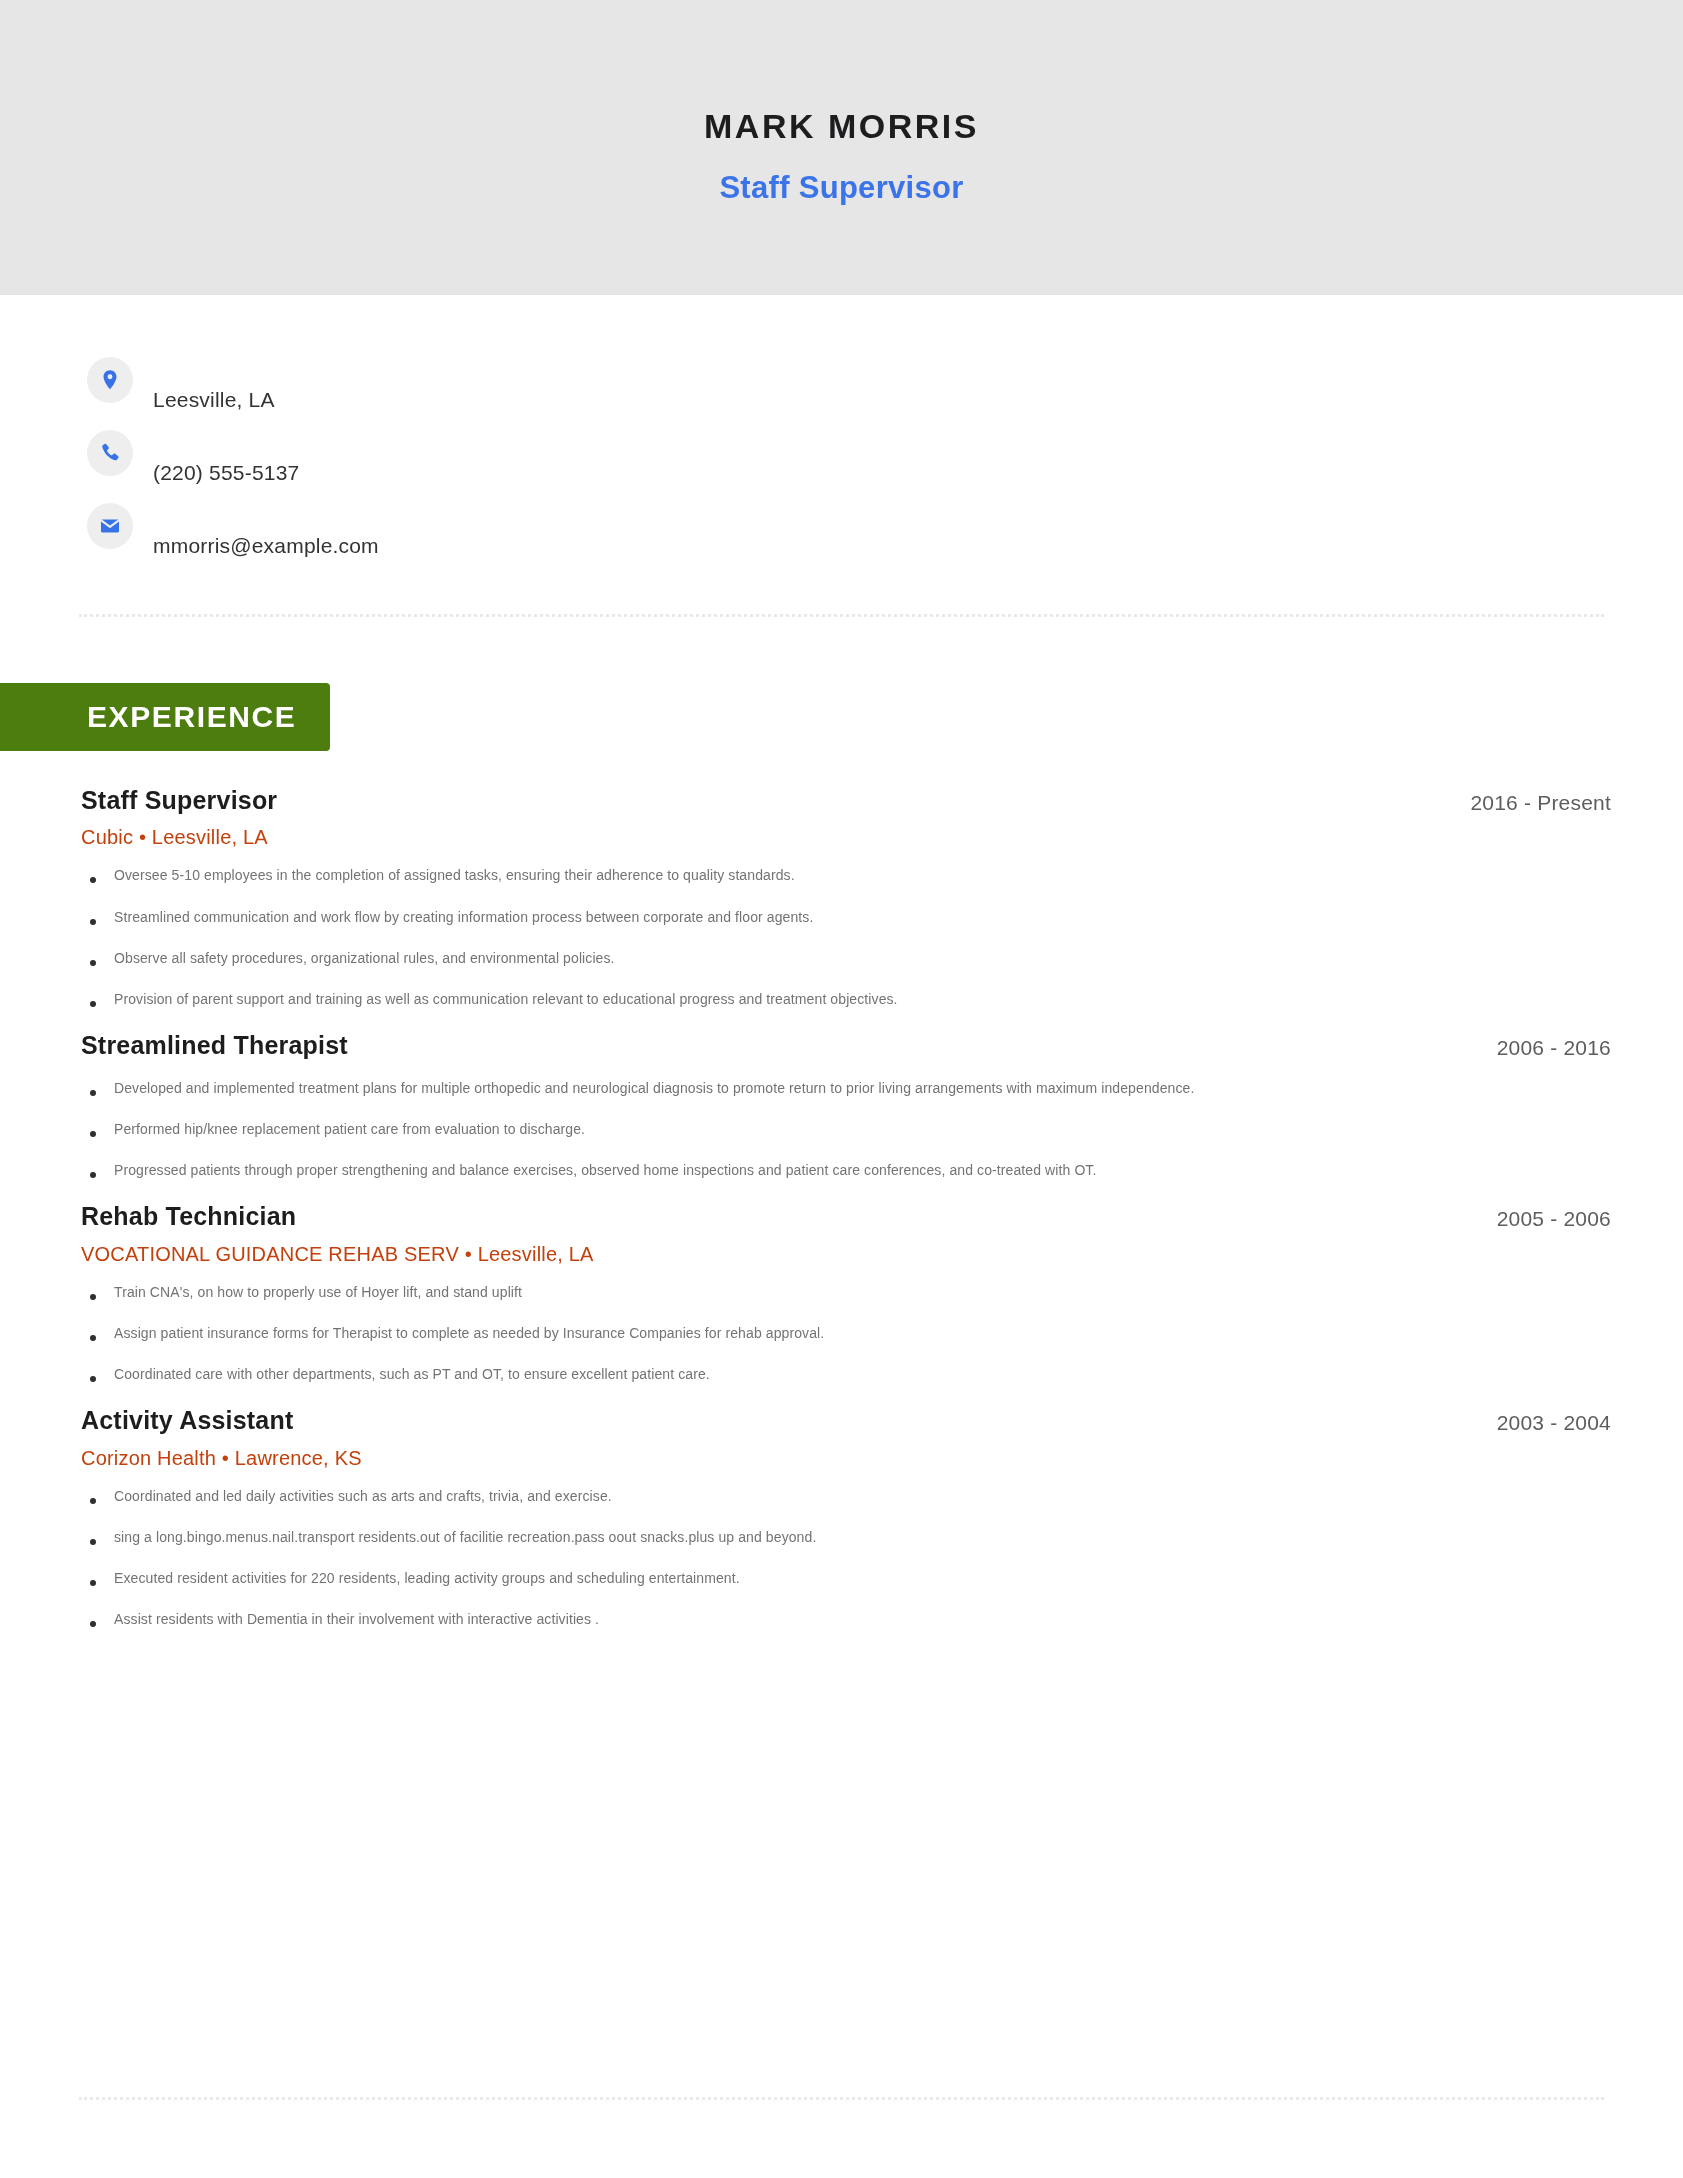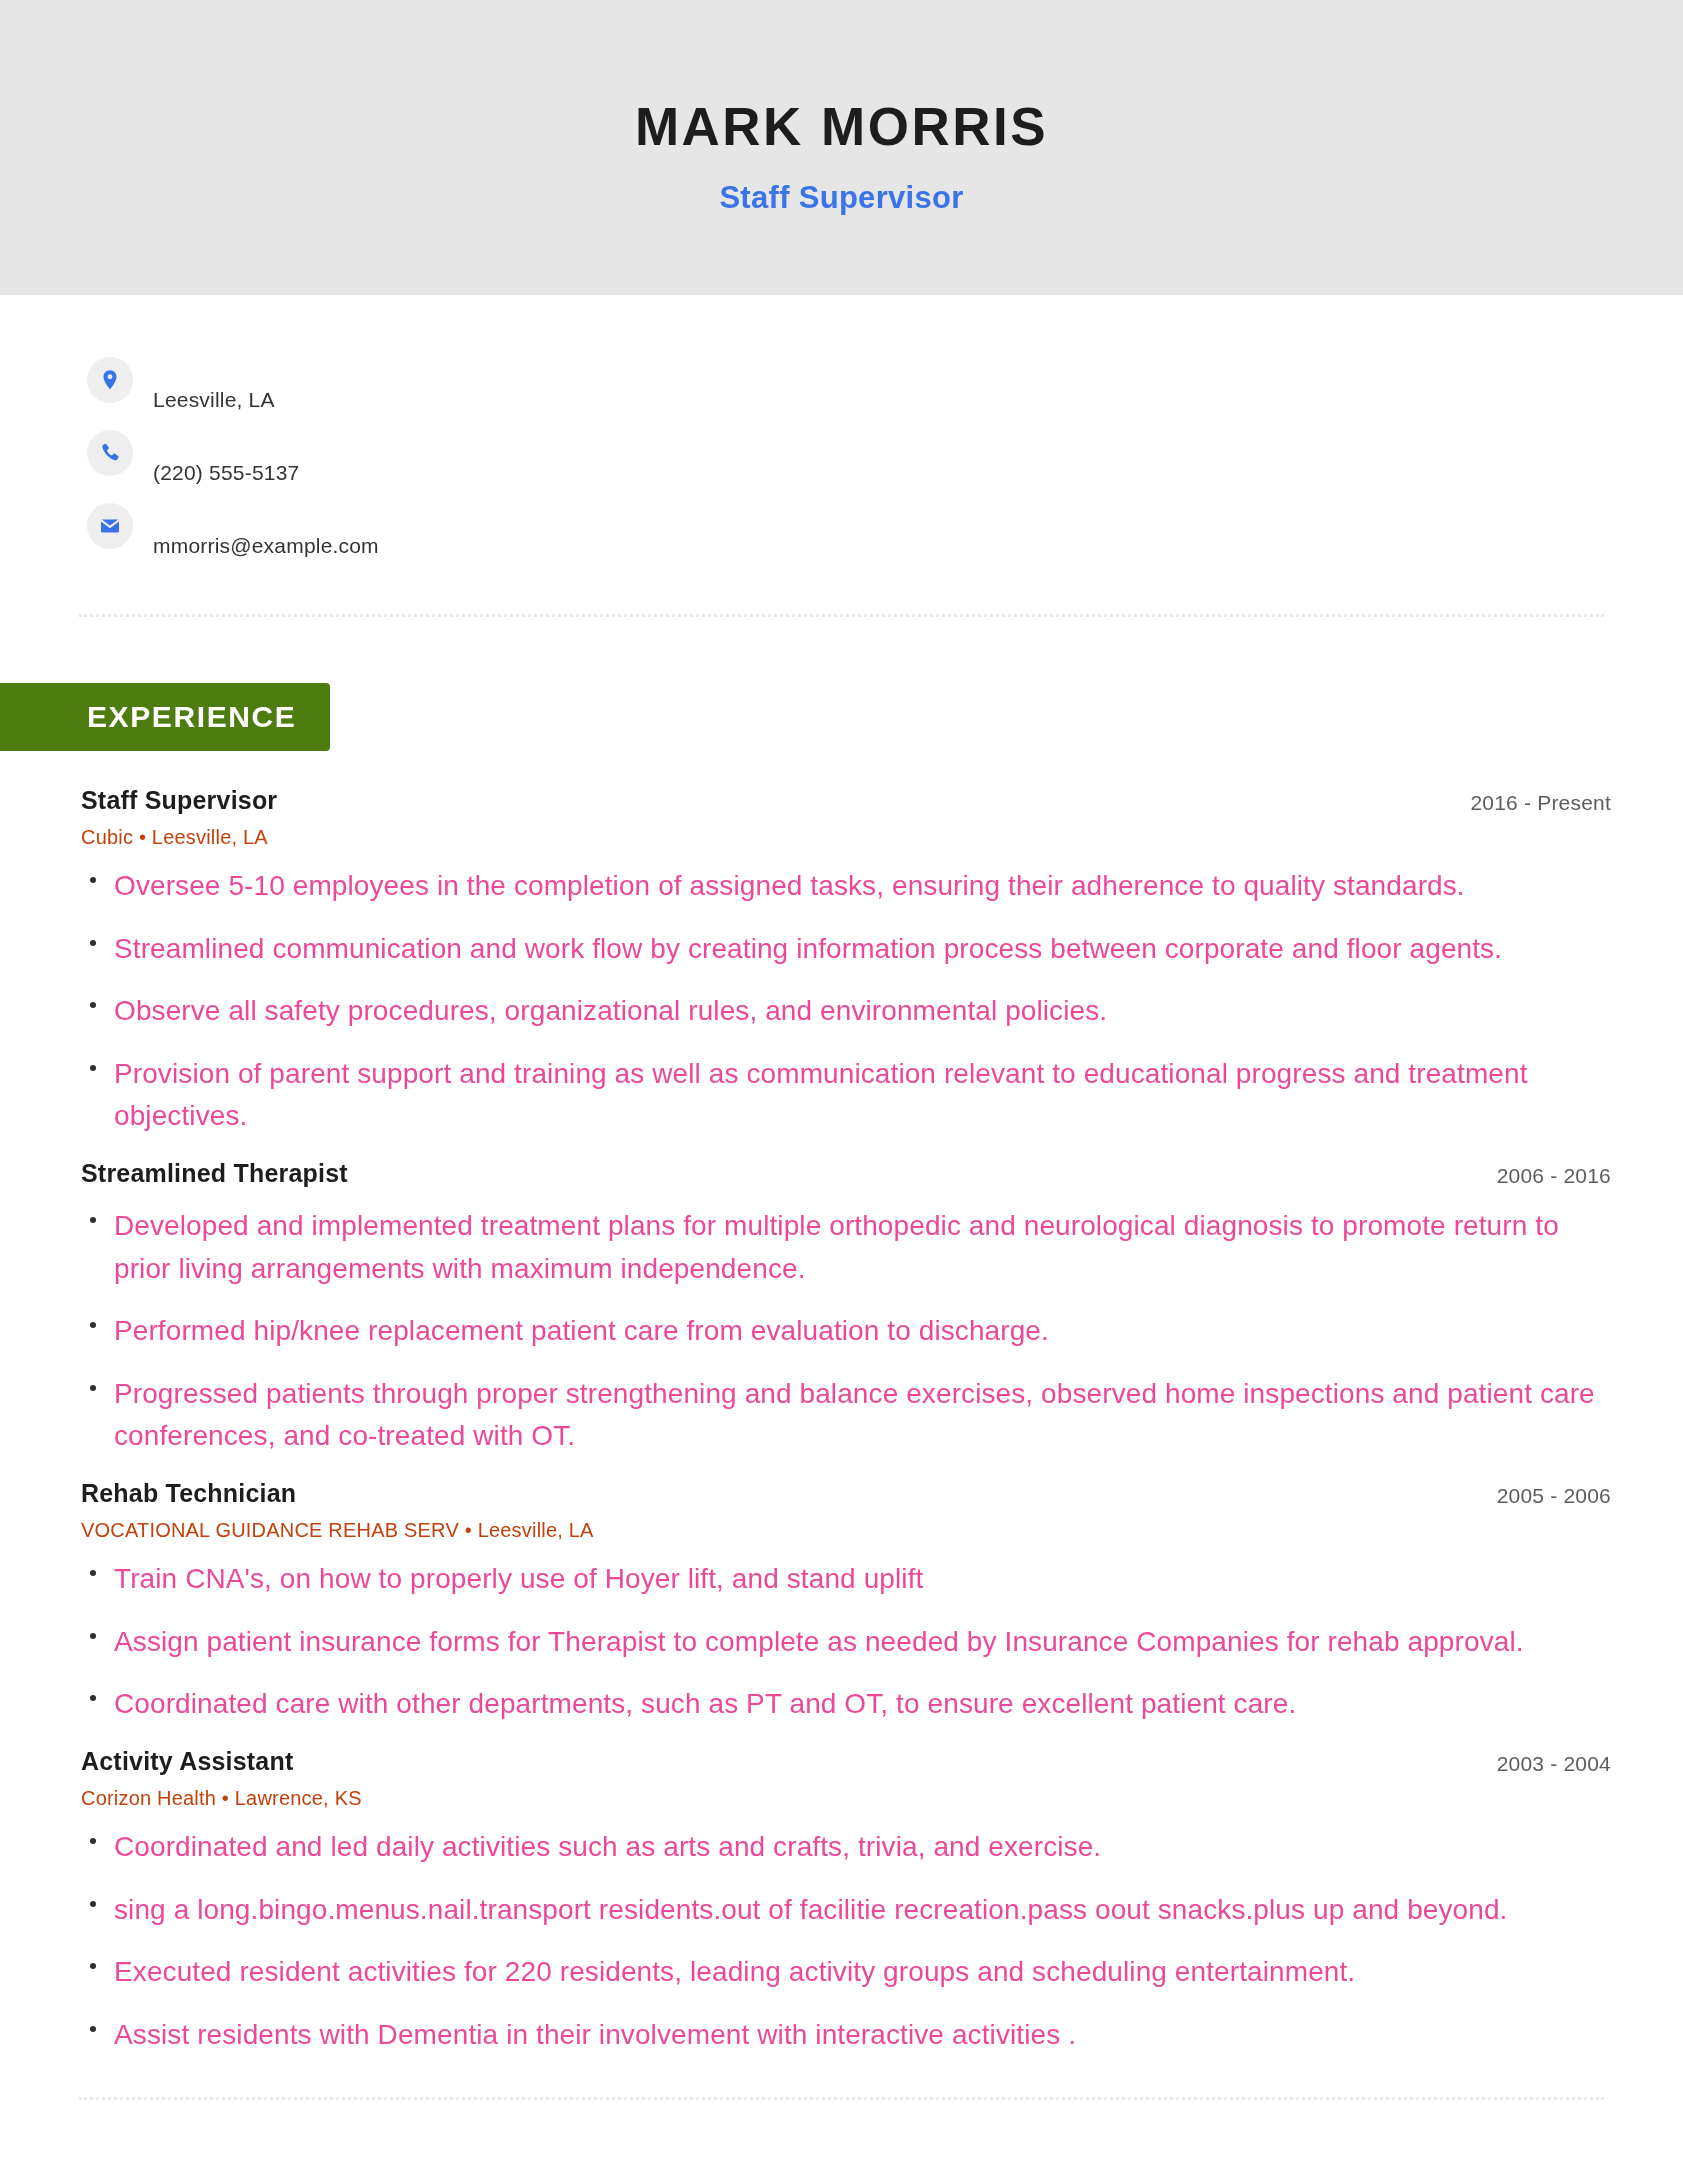--- a/index.html
+++ b/index.html
@@ -23,21 +23,21 @@
     width: 100%;
     height: 295px;
     background: #e6e6e6;
     display: flex;
     flex-direction: column;
     align-items: center;
     justify-content: center;
     padding-top: 20px;
   }
   .full-name {
-    font-size: 53px;
+    font-size: 34px;
     font-weight: 700;
     letter-spacing: 2.5px;
     color: #1d1d1f;
     line-height: 1.05;
     margin: 0 0 26px 0;
     text-align: center;
   }
   .job-headline {
     font-size: 31px;
     font-weight: 700;
@@ -135,23 +135,23 @@
     letter-spacing: 0.2px;
   }
   ul.bullets {
     list-style: none;
     margin: 16px 0 0 0;
     padding: 0;
   }
   ul.bullets li {
     position: relative;
     padding-left: 33px;
-    font-size: 28px;
+    font-size: 14px;
     line-height: 1.52;
-    color: #ec4899;
+    color: #737373;
     margin-bottom: 20px;
     letter-spacing: 0.1px;
   }
   ul.bullets li::before {
     content: "";
     position: absolute;
     left: 9px;
     top: 12px;
     width: 6px;
     height: 6px;

